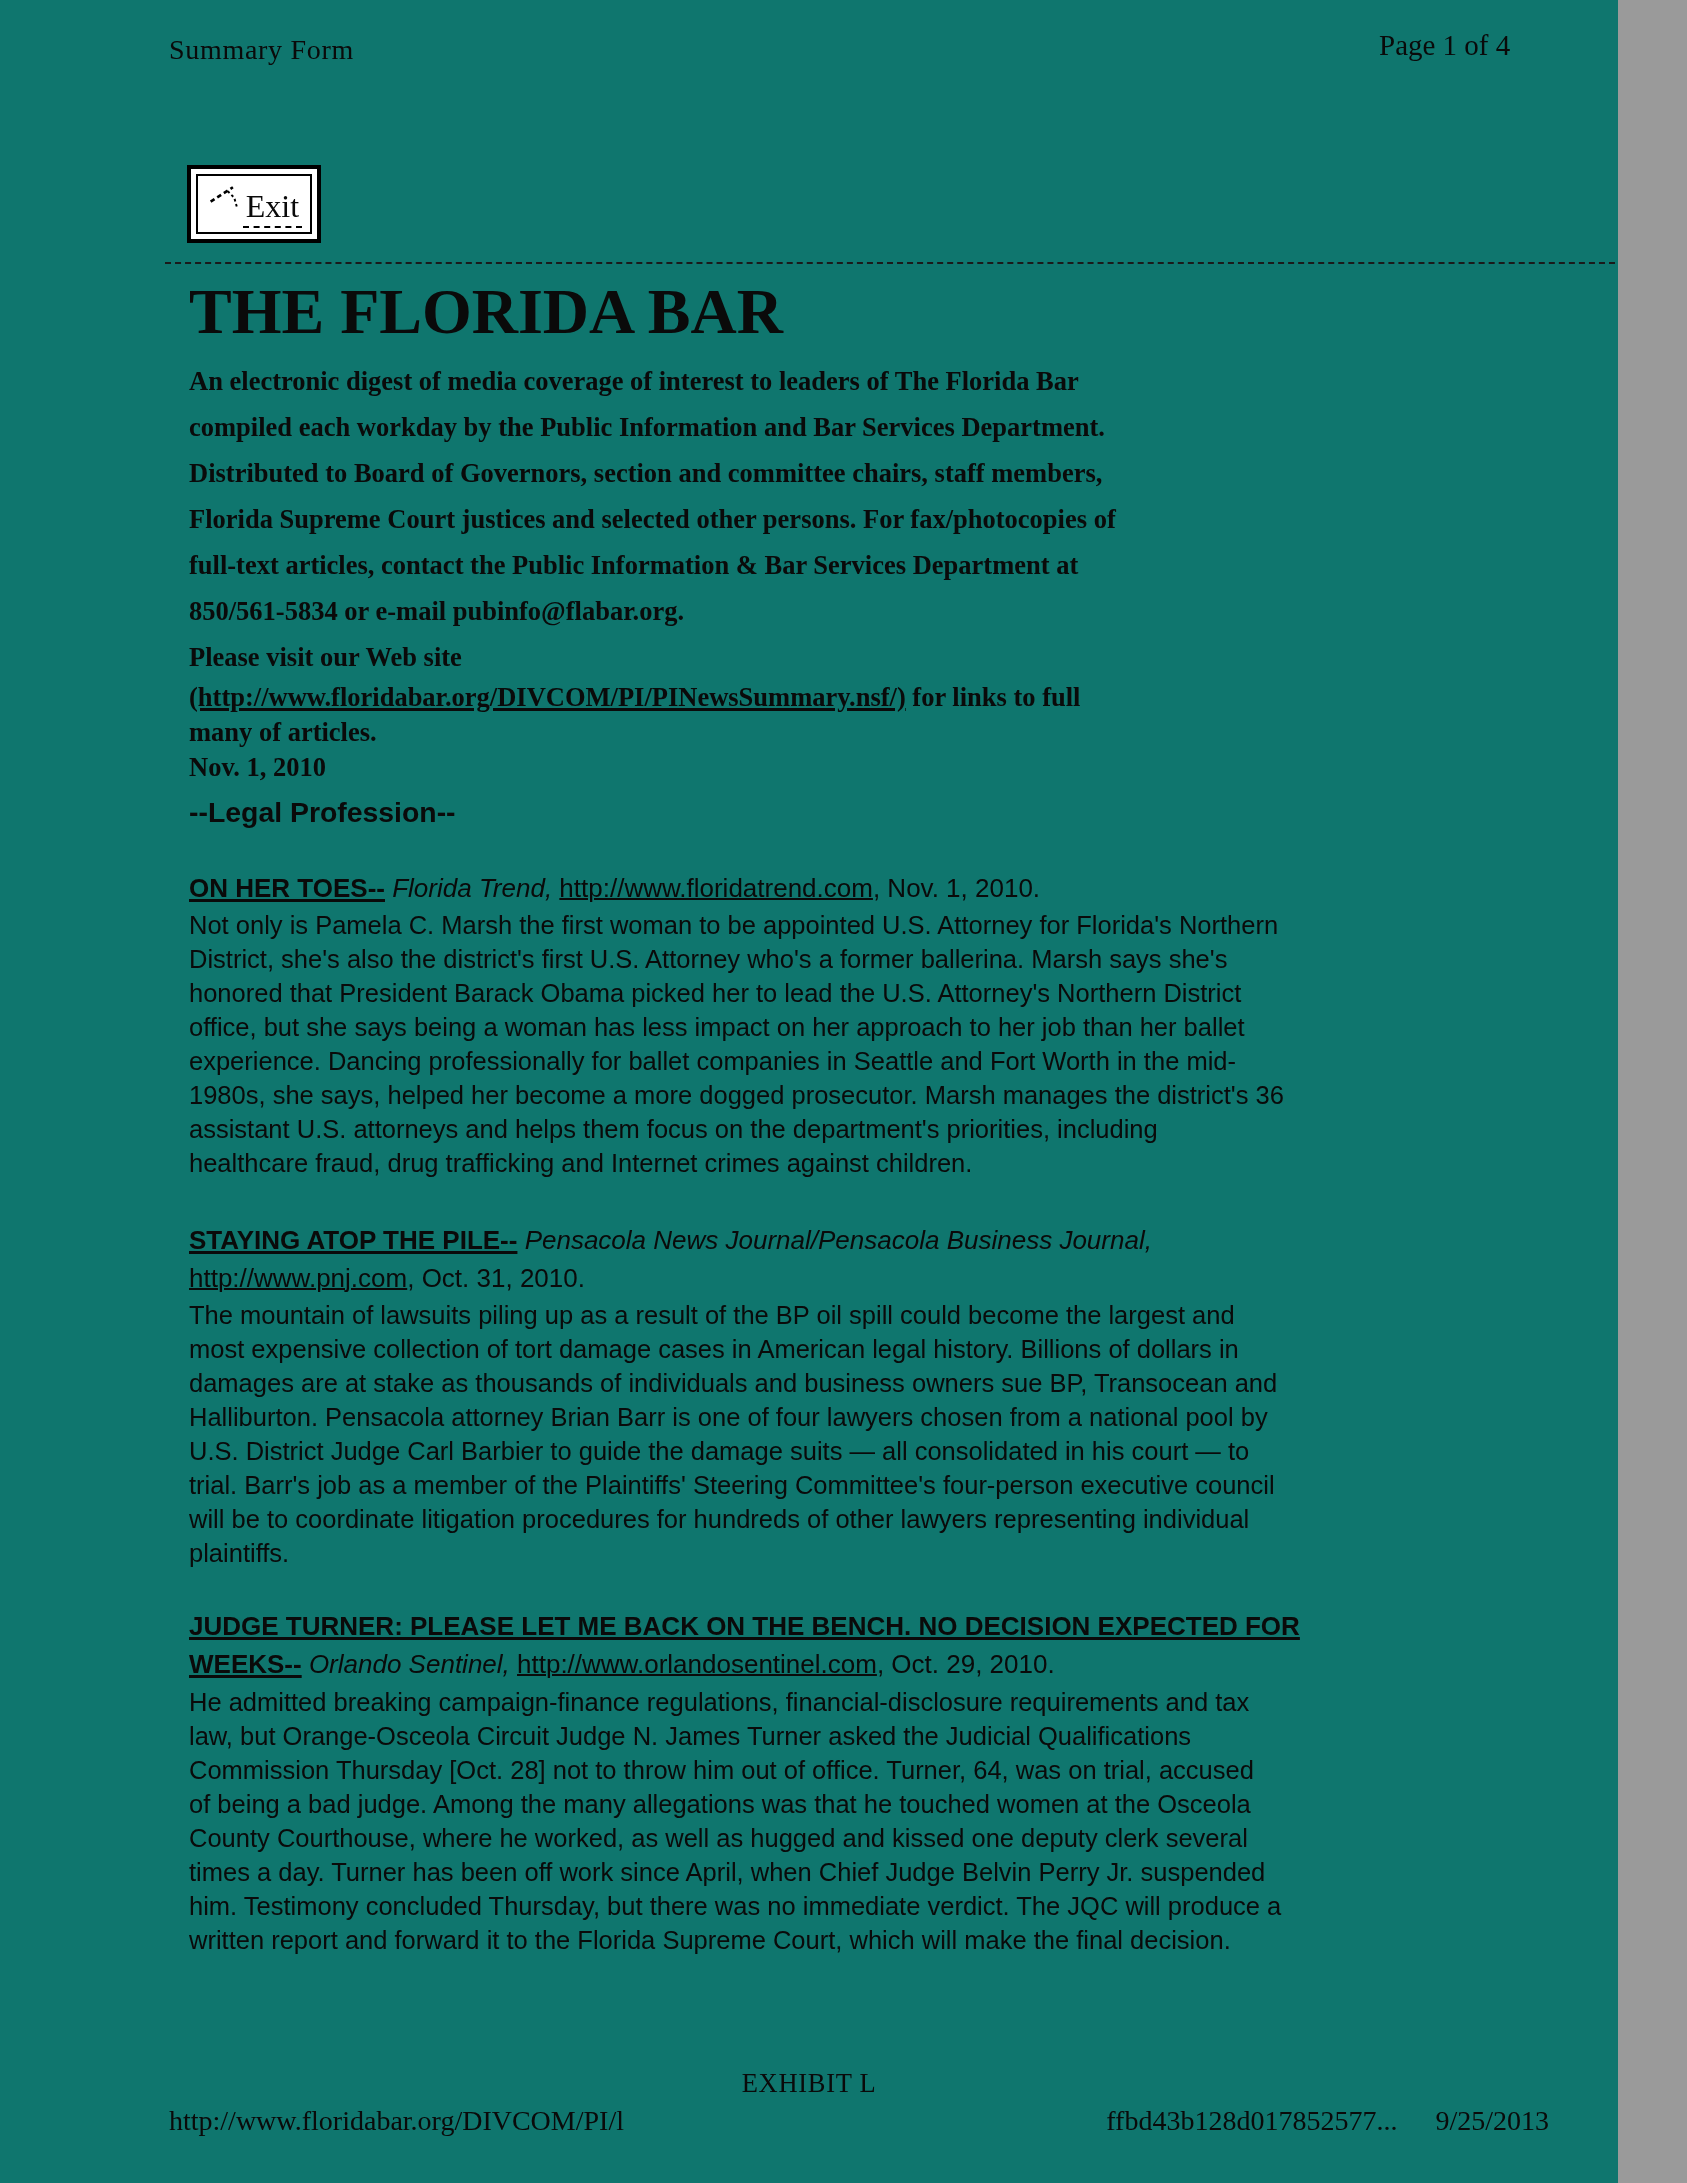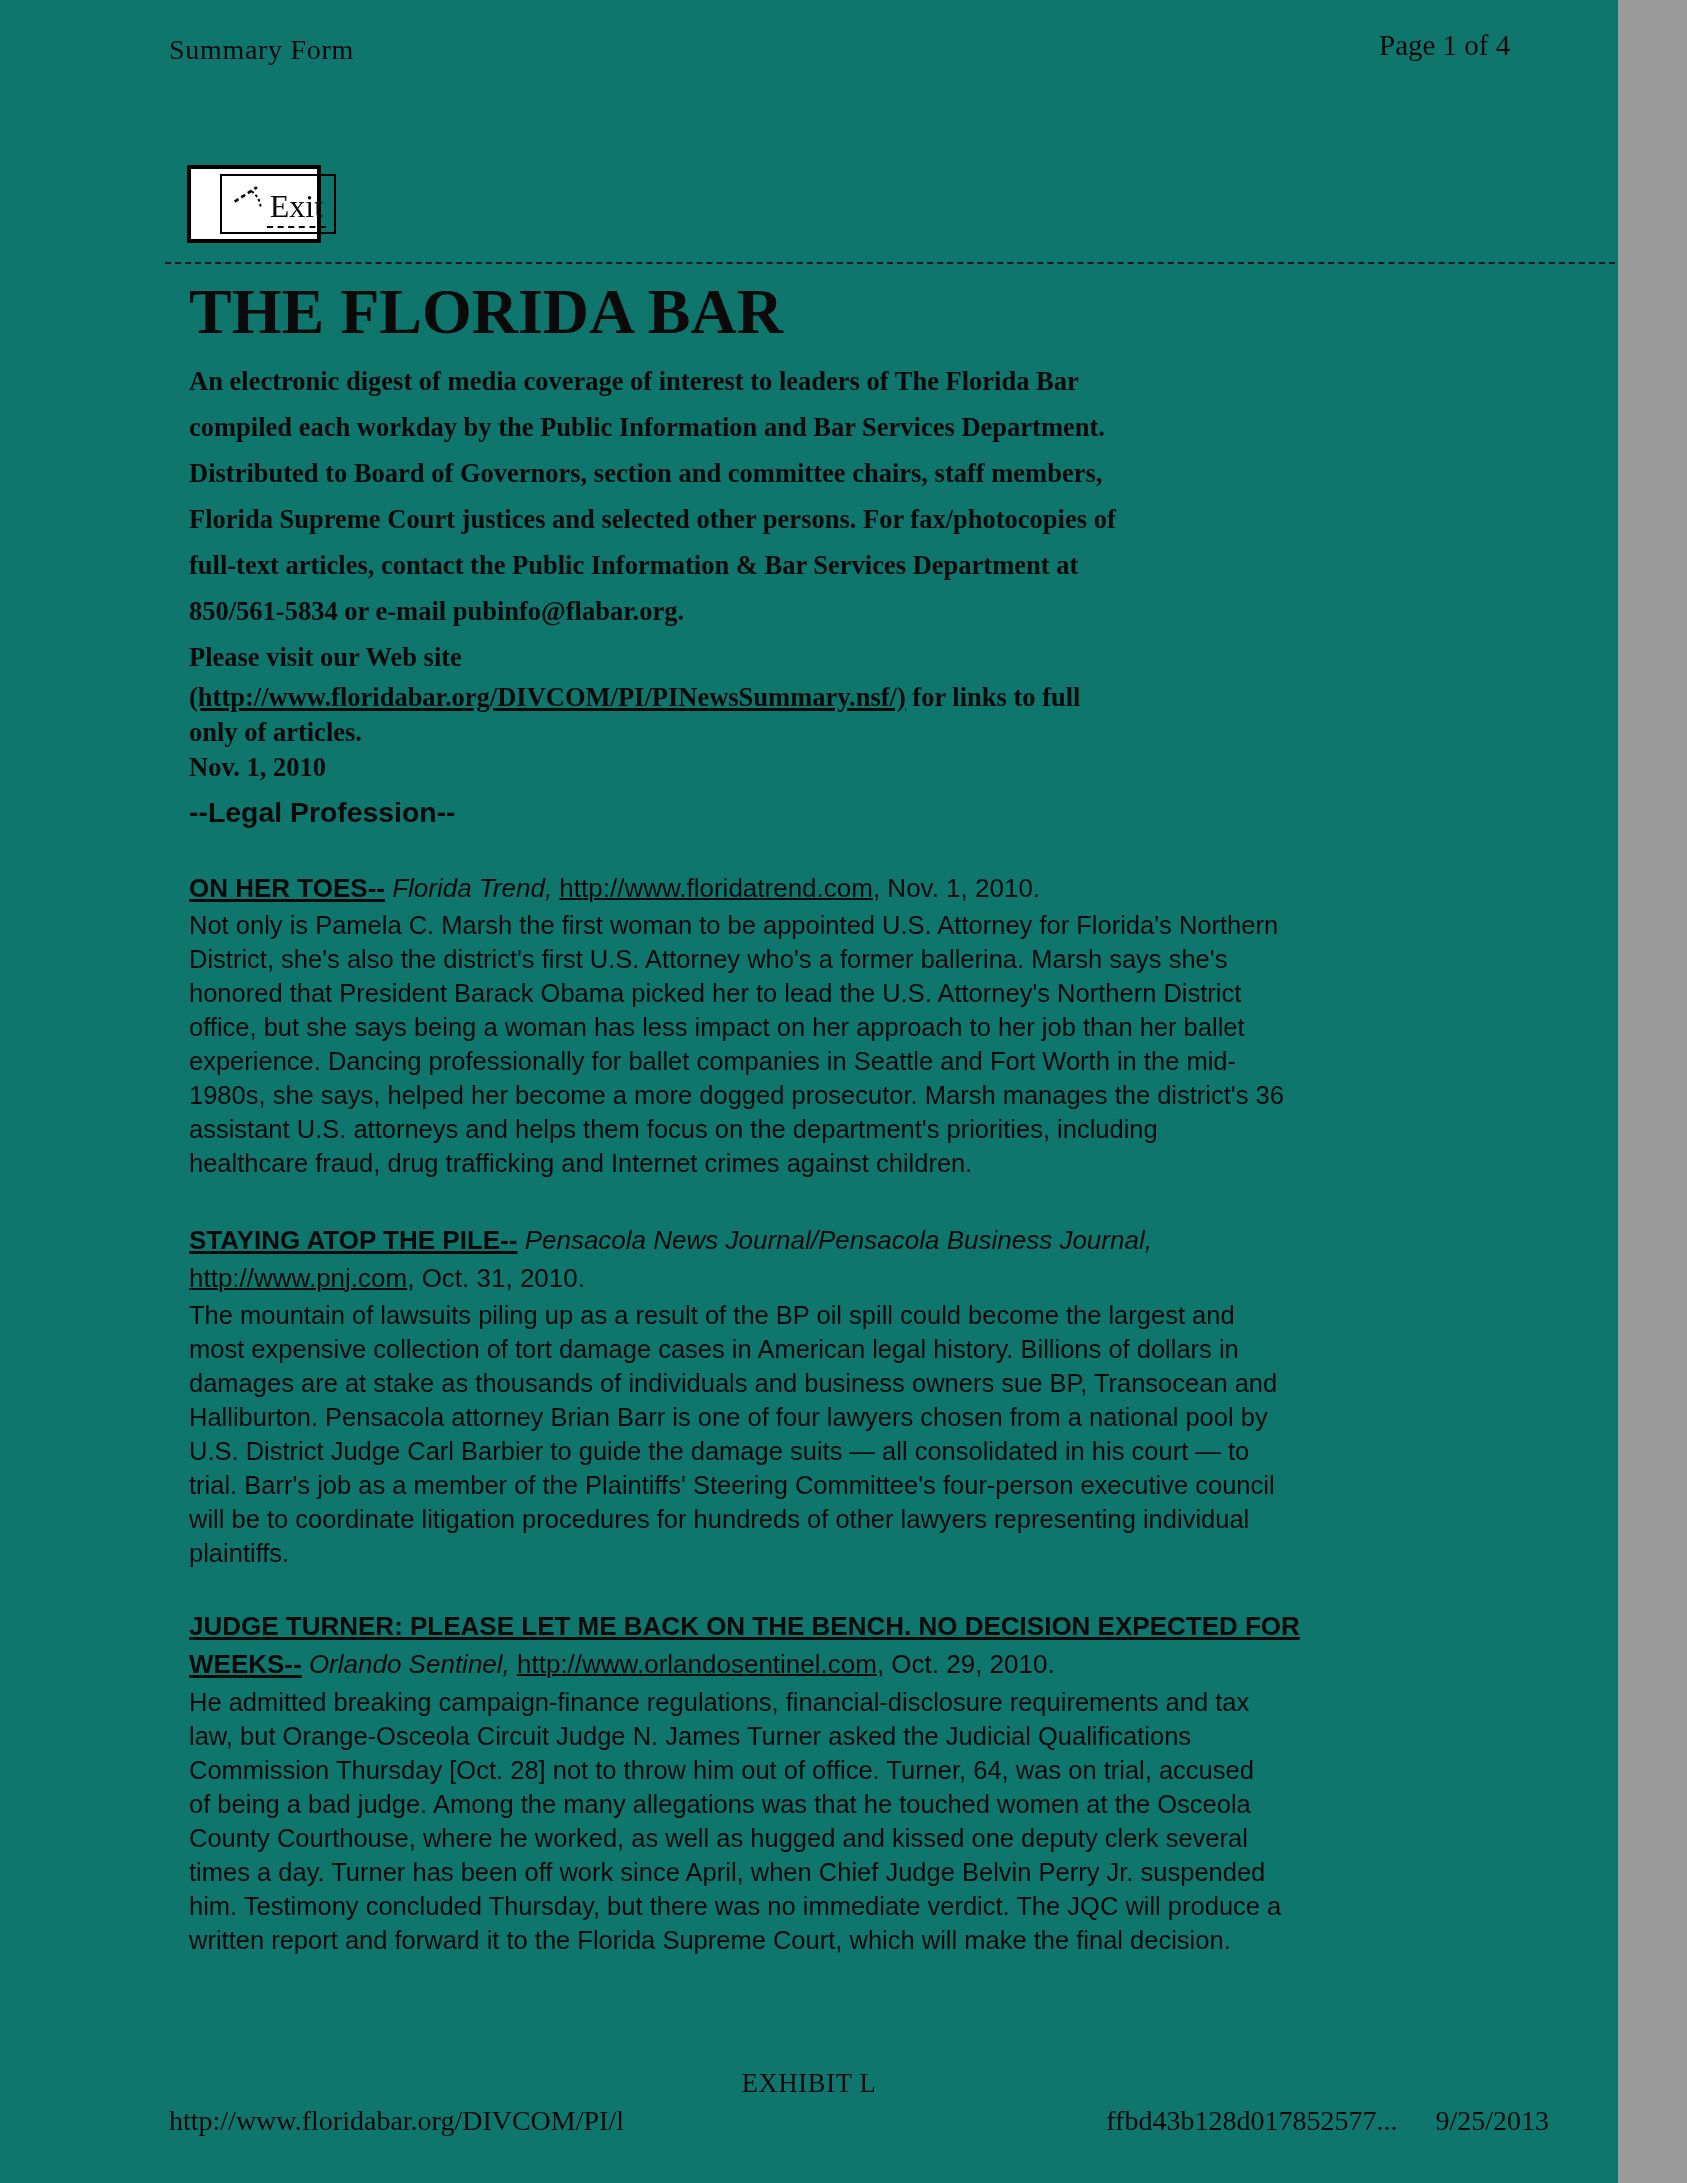--- a/index.html
+++ b/index.html
@@ -30,21 +30,20 @@
     width: 134px; height: 78px;
     border: 4.6px solid #000;
     padding: 4.6px 5.3px;
     background: #fff;
     cursor: pointer;
   }
   .exit-inner {
     width: 100%; height: 100%;
     border: 2.6px solid #000;
     position: relative;
-    margin-left: 24px;
   }
   .scribble { position: absolute; left: 9.3px; top: 6.6px; }
   .exit-label {
     position: absolute; right: 8px; top: 12px;
     font-size: 32px;
     border-bottom: 2px dashed #000;
     padding: 0 2.6px 1.3px 2.6px;
     font-family: "Liberation Serif", serif;
   }
 
@@ -138,21 +137,21 @@
 
     <div class="intro">An electronic digest of media coverage of interest to leaders of The Florida Bar
 compiled each workday by the Public Information and Bar Services Department.
 Distributed to Board of Governors, section and committee chairs, staff members,
 Florida Supreme Court justices and selected other persons. For fax/photocopies of
 full-text articles, contact the Public Information &amp; Bar Services Department at
 850/561-5834 or e-mail pubinfo@flabar.org.
 Please visit our Web site</div>
 
     <div class="intro-link-line"><span class="web-link">(http://www.floridabar.org/DIVCOM/PI/PINewsSummary.nsf/)</span><span> for links to full</span></div>
-    <div class="intro-after">only of articles.</div>
+    <div class="intro-after">many of articles.</div>
     <div class="issue-date">Nov. 1, 2010</div>
 
     <div class="section-head">--Legal Profession--</div>
 
     <div class="article art-1">
       <div class="headline"><span class="hl">ON HER TOES--</span><span class="src"> Florida Trend, </span><span class="url">http://www.floridatrend.com</span><span>, Nov. 1, 2010.</span></div>
       <div class="body">Not only is Pamela C. Marsh the first woman to be appointed U.S. Attorney for Florida's Northern
 District, she's also the district's first U.S. Attorney who's a former ballerina. Marsh says she's
 honored that President Barack Obama picked her to lead the U.S. Attorney's Northern District
 office, but she says being a woman has less impact on her approach to her job than her ballet

